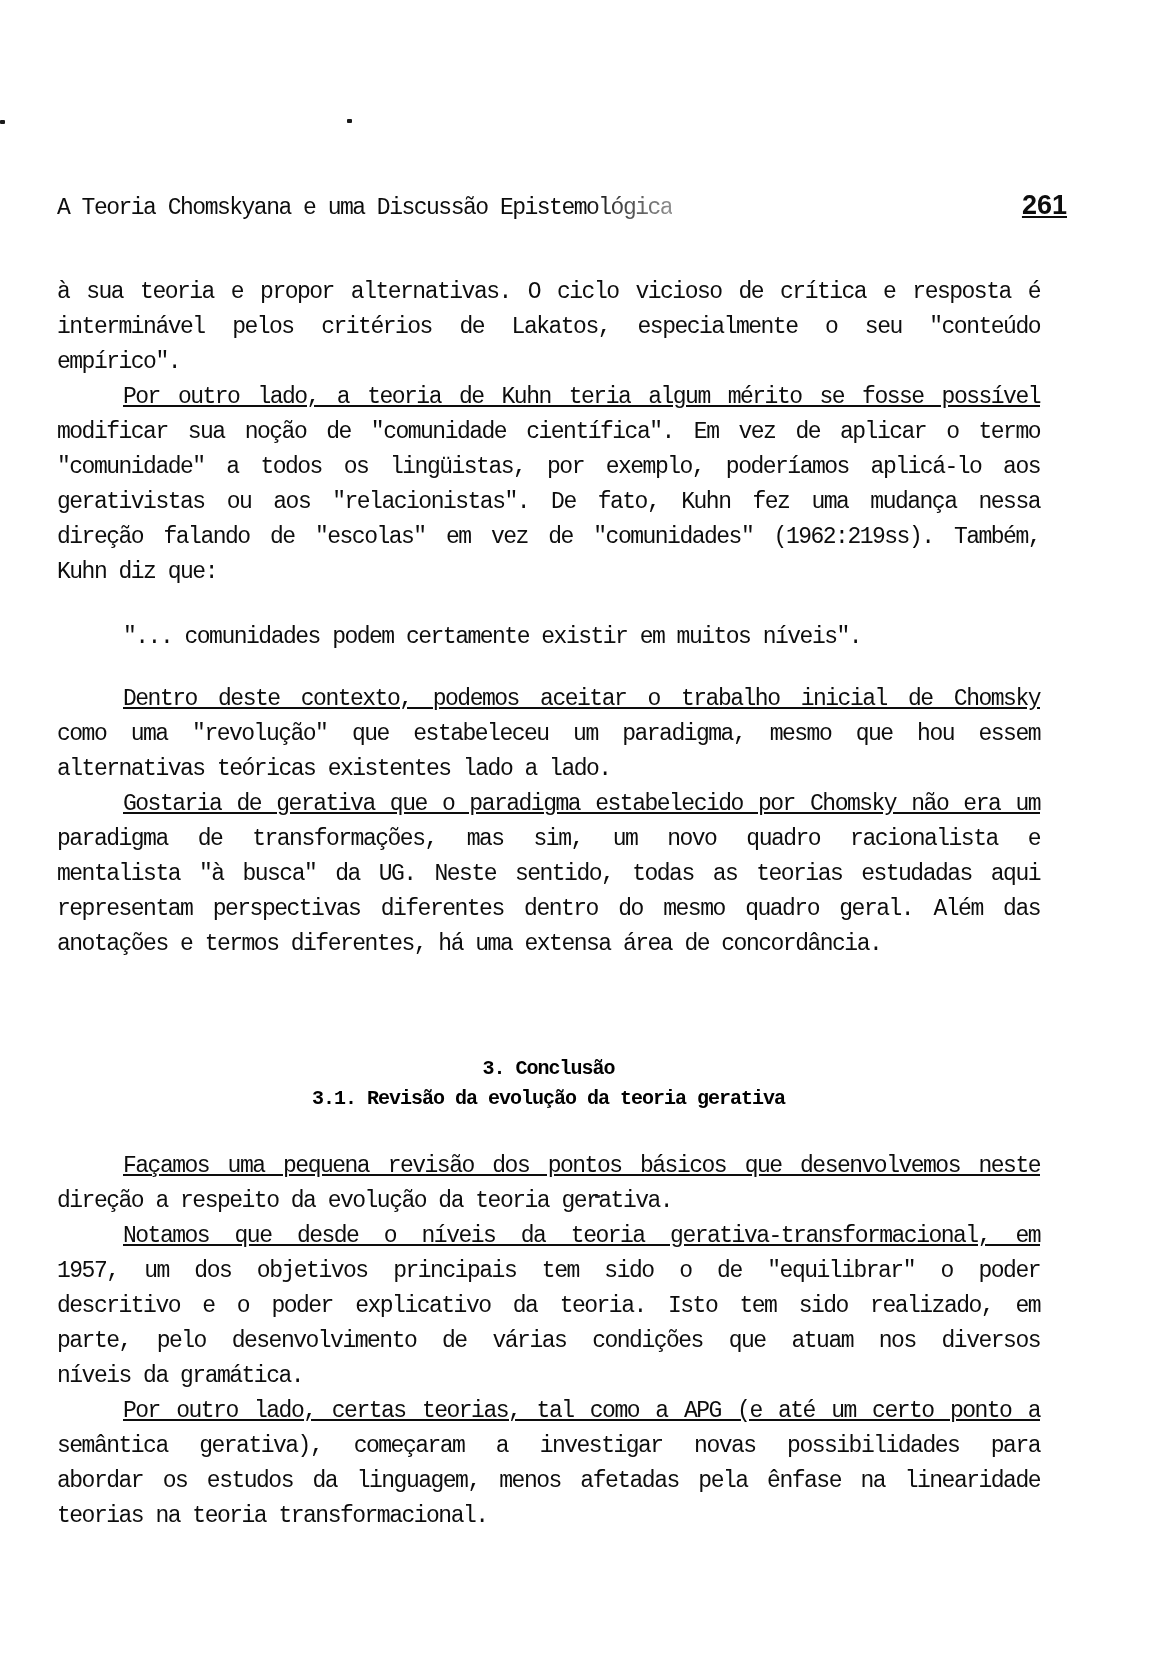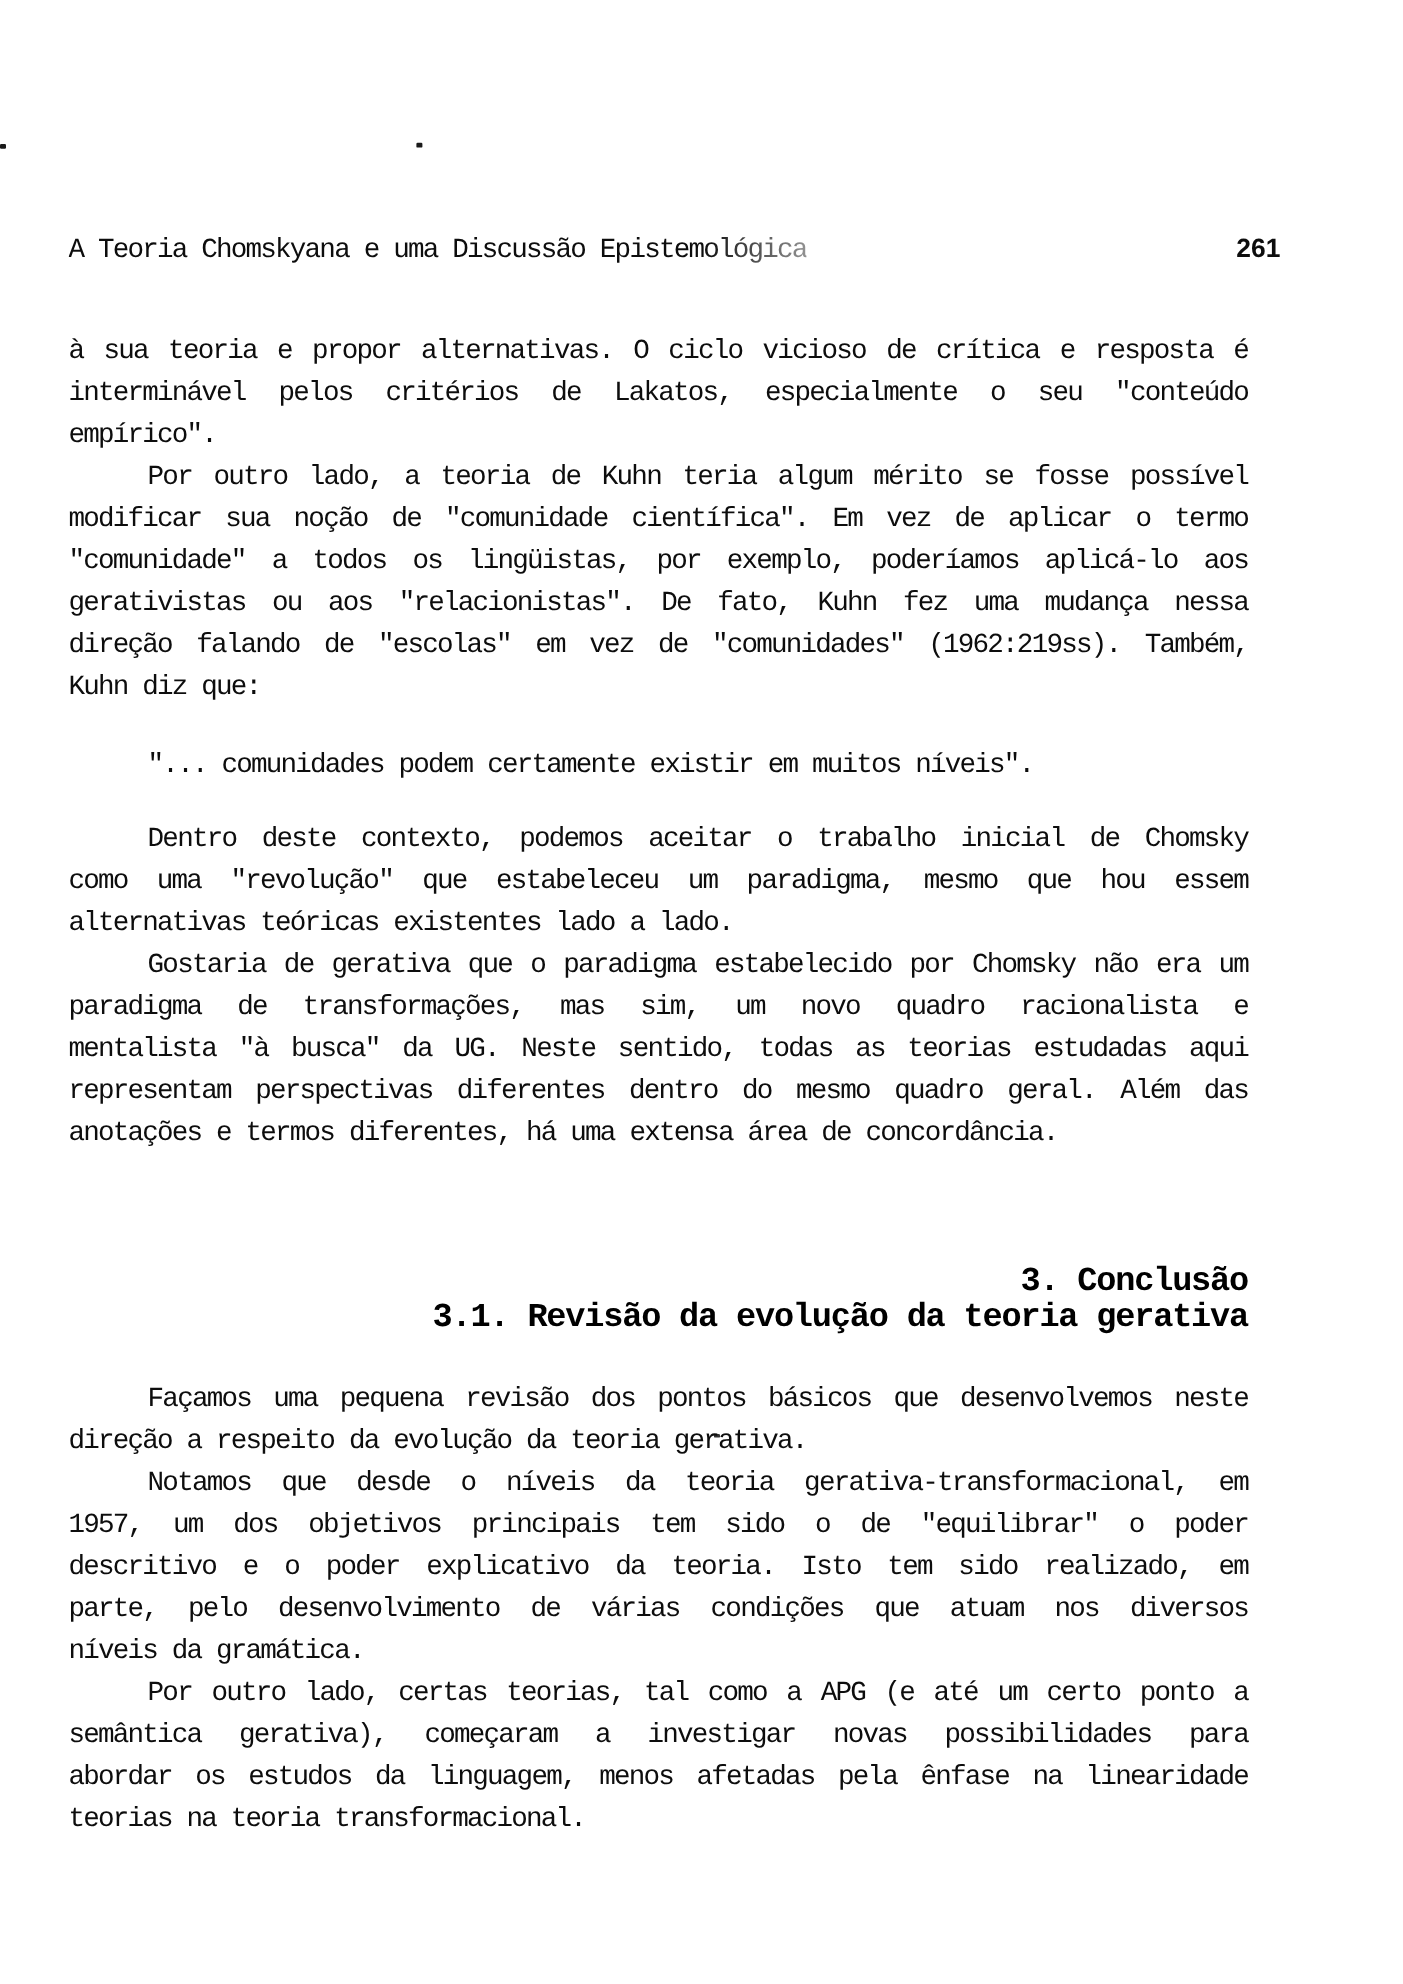--- a/index.html
+++ b/index.html
@@ -31,23 +31,24 @@
     letter-spacing: -1.5px;
     line-height: 28px;
     white-space: nowrap;
     -webkit-mask-image: linear-gradient(90deg, #000 86%, rgba(0,0,0,0.45) 100%);
     mask-image: linear-gradient(90deg, #000 86%, rgba(0,0,0,0.45) 100%);
     margin-top: 20px;
   }
   .page-number {
     font-family: "Liberation Sans", sans-serif;
     font-weight: 700;
-    font-size: 22px;
+    font-size: 27px;
     letter-spacing: 0;
     line-height: 28px;
+    text-decoration: underline;
   }
   
   .text-col {
     position: absolute;
     left: 57px;
     top: 275px;
     width: 983px;
     font-size: 23px;
     letter-spacing: -1.5px;
   }
@@ -56,38 +57,38 @@
     height: 35px;
     line-height: 35px;
     text-align: justify;
     text-align-last: justify;
     white-space: normal;
   }
   .tline.last {
     text-align: left;
     text-align-last: left;
   }
-  .tline.indent { padding-left: 66px; }
+  .tline.indent { padding-left: 66px; text-decoration: underline; }
   .quote-line {
     height: 35px;
     line-height: 35px;
     margin-top: 30px;
     margin-bottom: 27px;
     padding-left: 66px;
     text-align: left;
   }
   .heading {
     margin: 0;
-    font-size: 28px;
+    font-size: 20px;
     font-weight: 700;
     color: #000;
     height: 30px;
     line-height: 30px;
     letter-spacing: -1px;
-    text-align: right;
+    text-align: center;
   }
   .heading.first { margin-top: 92px; }
   .para.after-headings { margin-top: 35px; }
   
   .speck {
     position: absolute;
     background: #1a1a1a;
     border-radius: 1px;
   }
   .speck.s1 { left: 0px;   top: 120px;  width: 5px; height: 4px; }

